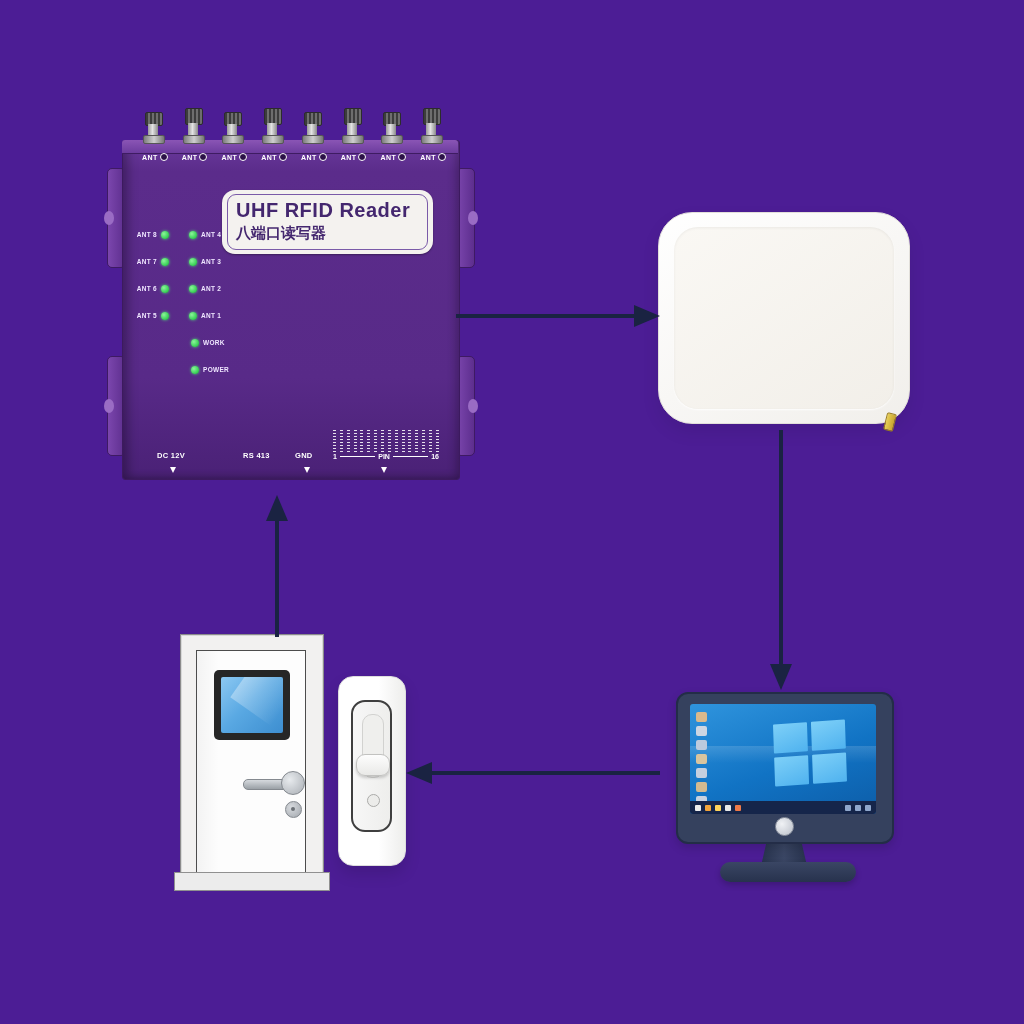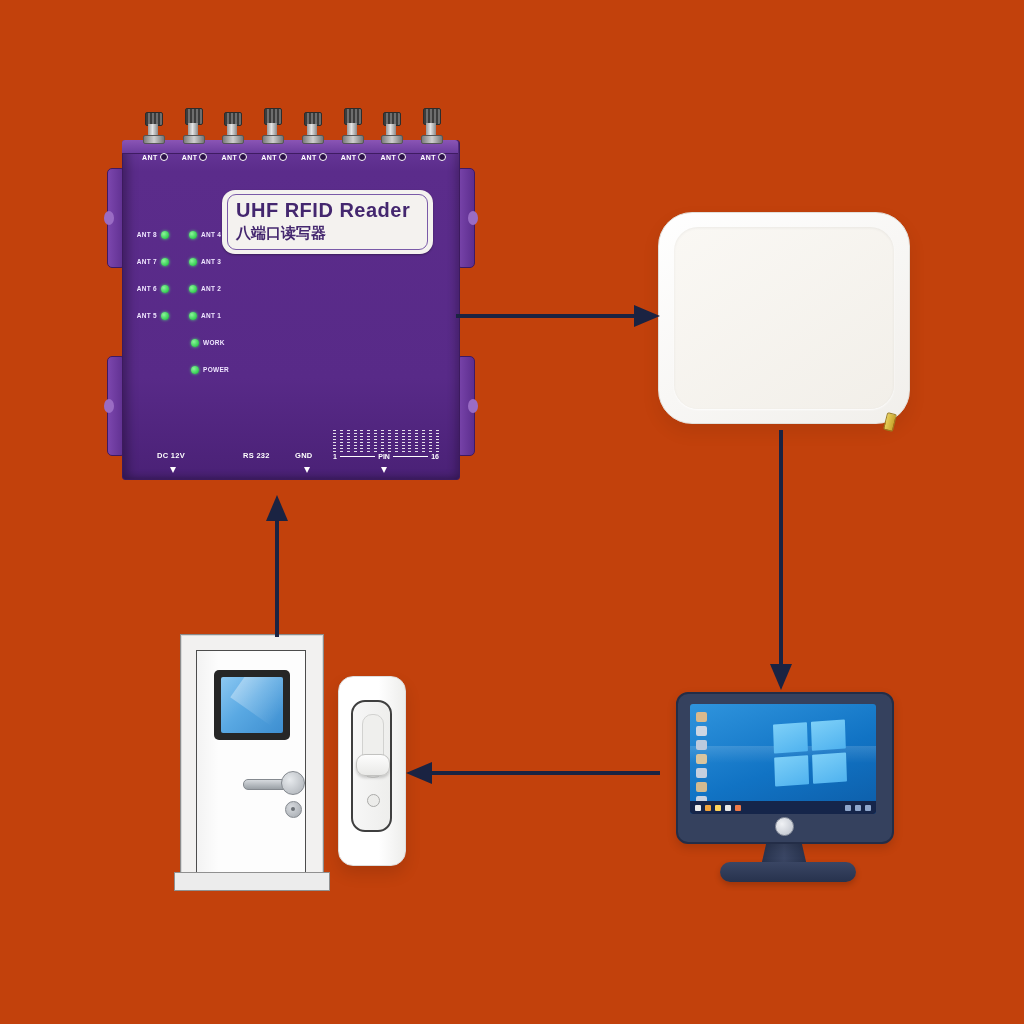--- a/index.html
+++ b/index.html
@@ -1,16 +1,16 @@
 <!DOCTYPE html>
 <html><head>
 <meta charset="utf-8">
 <style>
   html,body{margin:0;padding:0;background:#ffffff;}
-  .canvas{position:relative;width:1024px;height:1024px;background:#c2410c;overflow:hidden;
+  .canvas{position:relative;width:1024px;height:1024px;background:#4c1d95;overflow:hidden;
           font-family:"Liberation Sans", sans-serif;}
   .abs{position:absolute;}
 
   
   .reader-body{left:122px;top:140px;width:336px;height:338px;
     background:linear-gradient(180deg,#6a3a9c 0%,#5b2c8b 9%,#582a88 70%,#4a2176 100%);
     border:1px solid #3c1a5e;border-radius:3px;z-index:2;
     box-shadow:inset 6px 0 10px rgba(0,0,0,.25), inset -4px 0 8px rgba(0,0,0,.2);}
   .reader-topstrip{left:122px;top:140px;width:336px;height:13px;
     background:linear-gradient(180deg,#8a55b5,#6c3c9e);border-bottom:1px solid #3e1c62;z-index:3;border-radius:3px 3px 0 0;}
@@ -289,21 +289,21 @@
     <div class="led-row">
       <span class="lab-l led-lab"></span>
         <span class="led-spacer"></span>
       <span class="led"></span>
       <span class="led-lab lab-r">POWER</span>
     </div>
   </div>
 
   <span class="abs breadth" style="left:157px;top:451px;">DC 12V</span>
   <div class="abs pin-marker" style="left:170px;top:467px;"></div>
-  <span class="abs breadth" style="left:243px;top:451px;">RS 232</span>
+  <span class="abs breadth" style="left:243px;top:451px;">RS 413</span>
   <span class="abs breadth" style="left:295px;top:451px;">GND</span>
   <div class="abs pin-marker" style="left:304px;top:467px;"></div>
 
   <div class="abs pin-hash-row">
     <div class="pin-hash"></div>
       <div class="pin-hash"></div>
       <div class="pin-hash"></div>
       <div class="pin-hash"></div>
     <div class="pin-hash"></div>
       <div class="pin-hash"></div>

